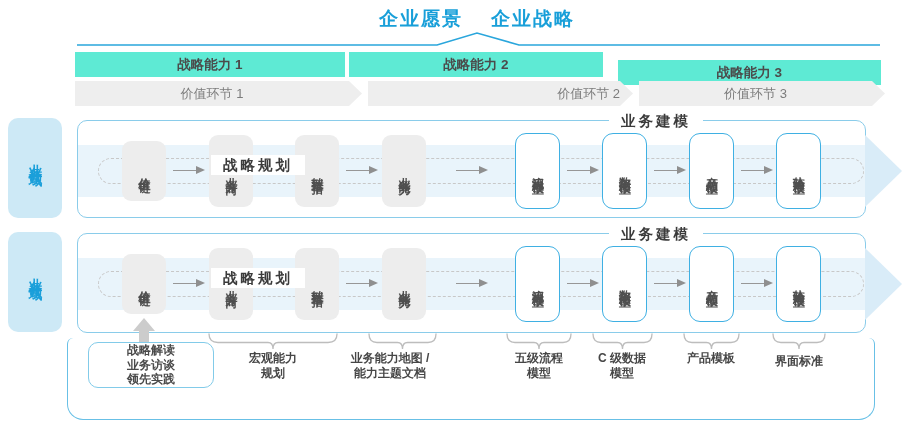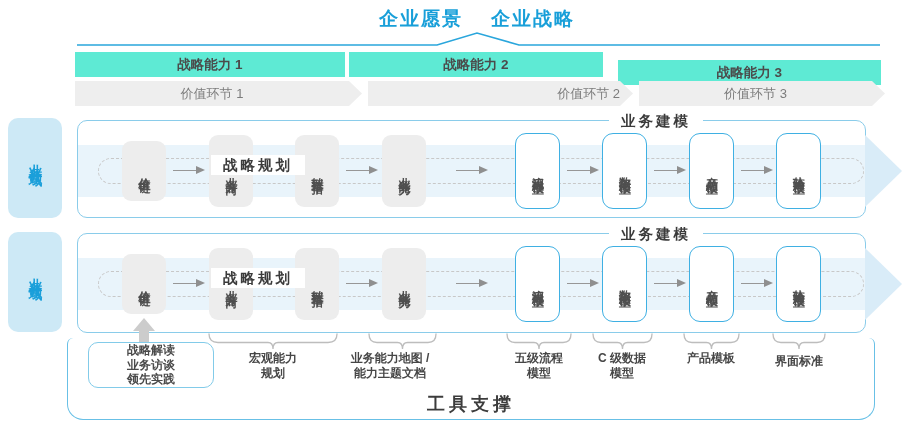--- a/index.html
+++ b/index.html
@@ -231,15 +231,14 @@
     <span>C 级数据</span>
     <span>模型</span>
   </div>
   <div class="deliv d-prod">
     <span>产品模板</span>
   </div>
   <div class="deliv d-ui">
     <span>界面标准</span>
   </div>
 
-  <div class="tool-label">工具支撑</div>
 
 </div>
 
 </body></html>

